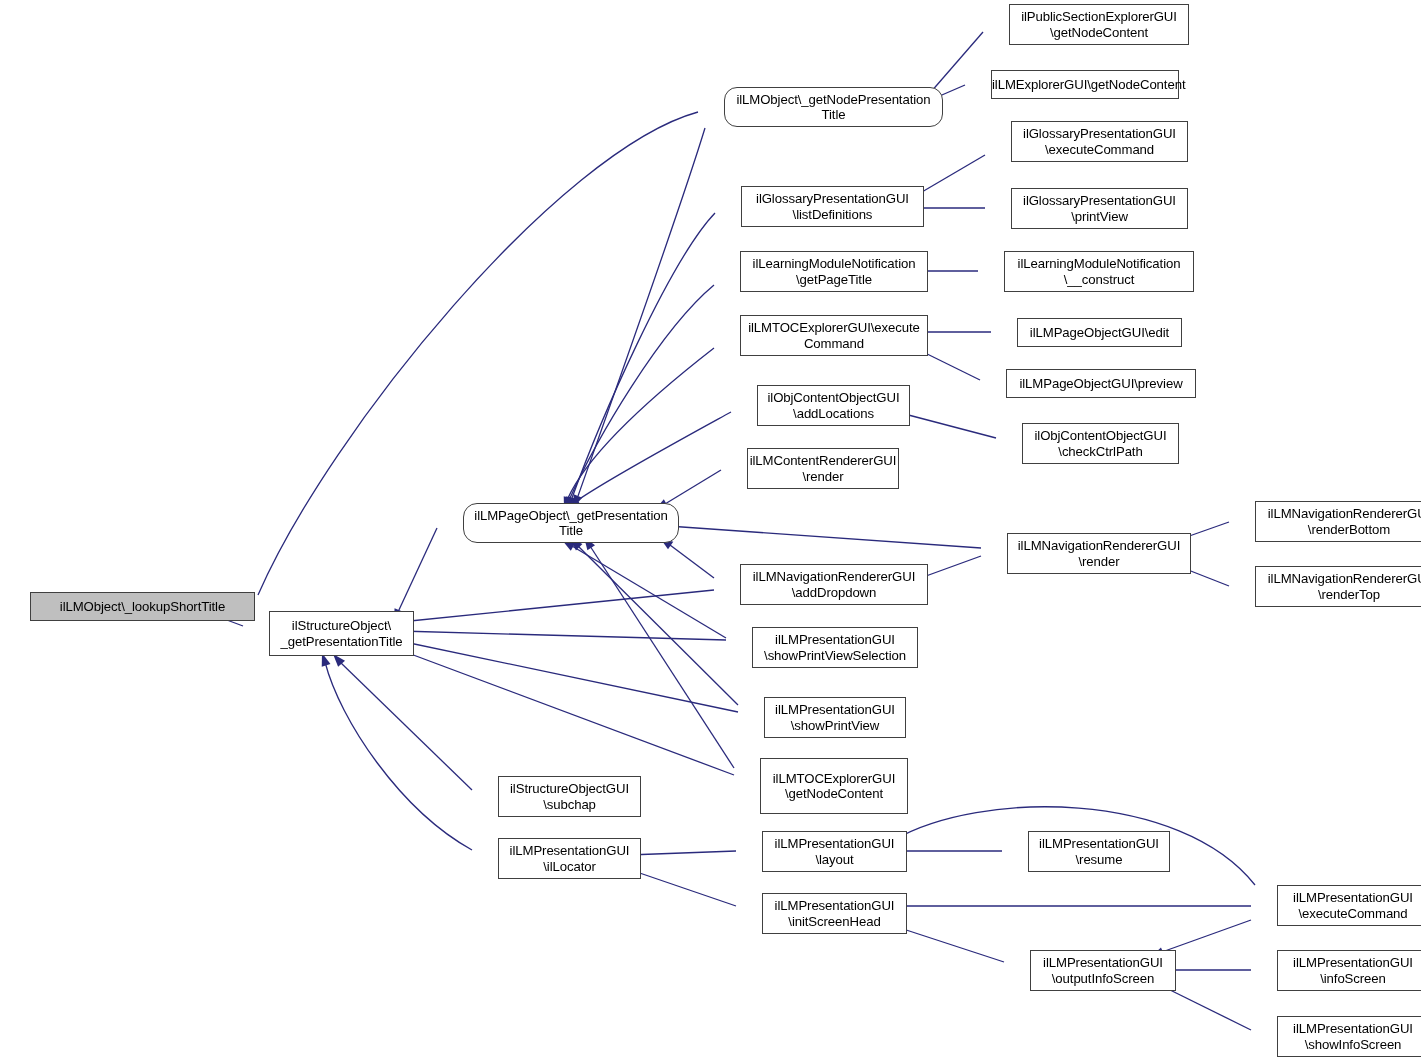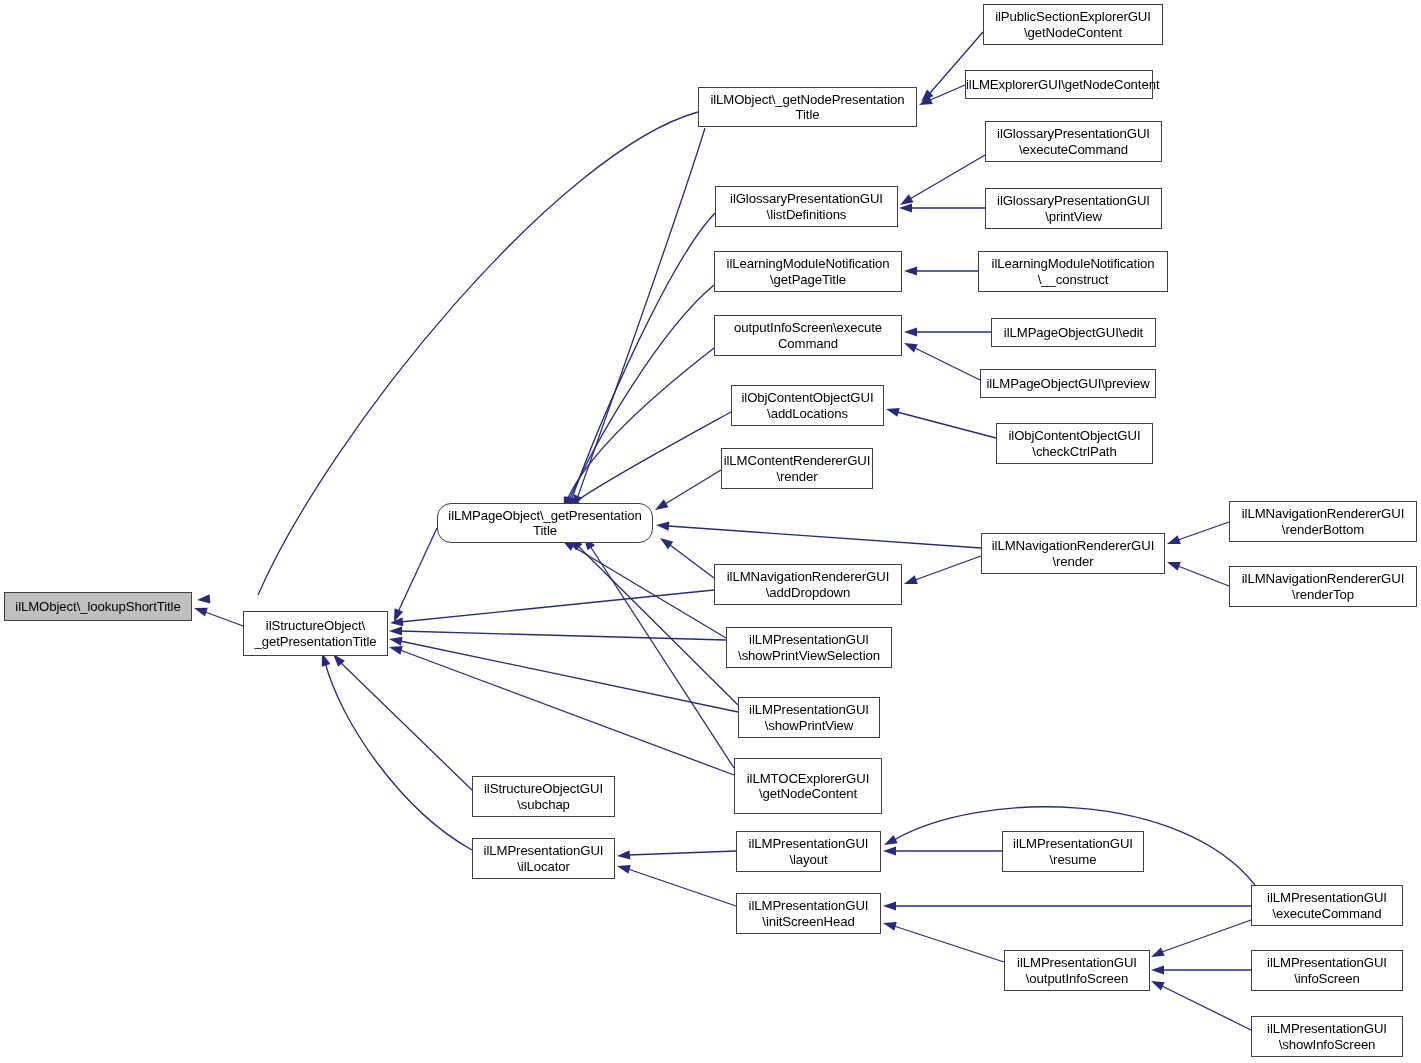--- a/index.html
+++ b/index.html
@@ -25,20 +25,21 @@
     color:#000000;
     font-size:13.2px;
     line-height:15.5px;
     display:flex;
     align-items:center;
     justify-content:center;
     text-align:center;
     white-space:pre-line;
     letter-spacing:-0.1px;
     z-index:2;
+    margin-left:26px;
   }
   .node.current{
     background:#bfbfbf;
     border:1px solid #404040;
   }
   .node .lbl{display:block;width:100%;}
 </style>
 </head>
 <body>
 
@@ -199,44 +200,44 @@
       <g>
         <path d="M 1251,970 L 1162,970" fill="none" stroke="#2a2a7c" stroke-width="1.3"></path>
         <polygon points="1151,970 1164,965.4 1164,974.6" fill="#2a2a7c"></polygon>
       </g>
       <g>
         <path d="M 1251,1030 L 1162,986" fill="none" stroke="#2a2a7c" stroke-width="1.3"></path>
         <polygon points="1151,981 1164.7382577507994,982.1917524795874 1160.9312706632284,990.5671240722434" fill="#2a2a7c"></polygon>
       </g>
     </svg>
   <div id="nodes">
-      <div class="node current" style="left: 4px; top: 592px; width: 188px; height: 29px;"><span class="lbl">ilLMObject\_lookupShortTitle</span></div>
+      <div class="node current" style="left: 4px; top: 592px; width: 225px; height: 29px;"><span class="lbl">ilLMObject\_lookupShortTitle</span></div>
       <div class="node" style="left: 243px; top: 611px; width: 145px; height: 45px;"><span class="lbl">ilStructureObject\
 _getPresentationTitle</span></div>
       <div class="node" style="left: 437px; top: 503px; width: 216px; height: 40px; border-radius: 14px;"><span class="lbl">ilLMPageObject\_getPresentation
 Title</span></div>
-      <div class="node" style="left: 698px; top: 87px; width: 219px; height: 40px;"><span class="lbl">ilLMObject\_getNodePresentation
+      <div class="node" style="left: 698px; top: 87px; width: 219px; height: 40px; border-radius: 13px;"><span class="lbl">ilLMObject\_getNodePresentation
 Title</span></div>
       <div class="node" style="left: 983px; top: 4px; width: 180px; height: 41px;"><span class="lbl">ilPublicSectionExplorerGUI
 \getNodeContent</span></div>
       <div class="node" style="left: 965px; top: 70px; width: 188px; height: 29px;"><span class="lbl">ilLMExplorerGUI\getNodeContent</span></div>
       <div class="node" style="left: 715px; top: 186px; width: 183px; height: 41px;"><span class="lbl">ilGlossaryPresentationGUI
 \listDefinitions</span></div>
       <div class="node" style="left: 985px; top: 121px; width: 177px; height: 41px;"><span class="lbl">ilGlossaryPresentationGUI
 \executeCommand</span></div>
       <div class="node" style="left: 985px; top: 188px; width: 177px; height: 41px;"><span class="lbl">ilGlossaryPresentationGUI
 \printView</span></div>
       <div class="node" style="left: 714px; top: 251px; width: 188px; height: 41px;"><span class="lbl">ilLearningModuleNotification
 \getPageTitle</span></div>
       <div class="node" style="left: 978px; top: 251px; width: 190px; height: 41px;"><span class="lbl">ilLearningModuleNotification
 \__construct</span></div>
-      <div class="node" style="left: 714px; top: 315px; width: 188px; height: 41px;"><span class="lbl">outputInfoScreen\execute
+      <div class="node" style="left: 714px; top: 315px; width: 188px; height: 41px;"><span class="lbl">ilLMTOCExplorerGUI\execute
 Command</span></div>
       <div class="node" style="left: 991px; top: 318px; width: 165px; height: 29px;"><span class="lbl">ilLMPageObjectGUI\edit</span></div>
-      <div class="node" style="left: 980px; top: 369px; width: 176px; height: 29px;"><span class="lbl">ilLMPageObjectGUI\preview</span></div>
+      <div class="node" style="left: 980px; top: 369px; width: 190px; height: 29px;"><span class="lbl">ilLMPageObjectGUI\preview</span></div>
       <div class="node" style="left: 731px; top: 385px; width: 153px; height: 41px;"><span class="lbl">ilObjContentObjectGUI
 \addLocations</span></div>
       <div class="node" style="left: 996px; top: 423px; width: 157px; height: 41px;"><span class="lbl">ilObjContentObjectGUI
 \checkCtrlPath</span></div>
       <div class="node" style="left: 721px; top: 448px; width: 152px; height: 41px;"><span class="lbl">ilLMContentRendererGUI
 \render</span></div>
       <div class="node" style="left: 981px; top: 533px; width: 184px; height: 41px;"><span class="lbl">ilLMNavigationRendererGUI
 \render</span></div>
       <div class="node" style="left: 1229px; top: 501px; width: 188px; height: 41px;"><span class="lbl">ilLMNavigationRendererGUI
 \renderBottom</span></div>

